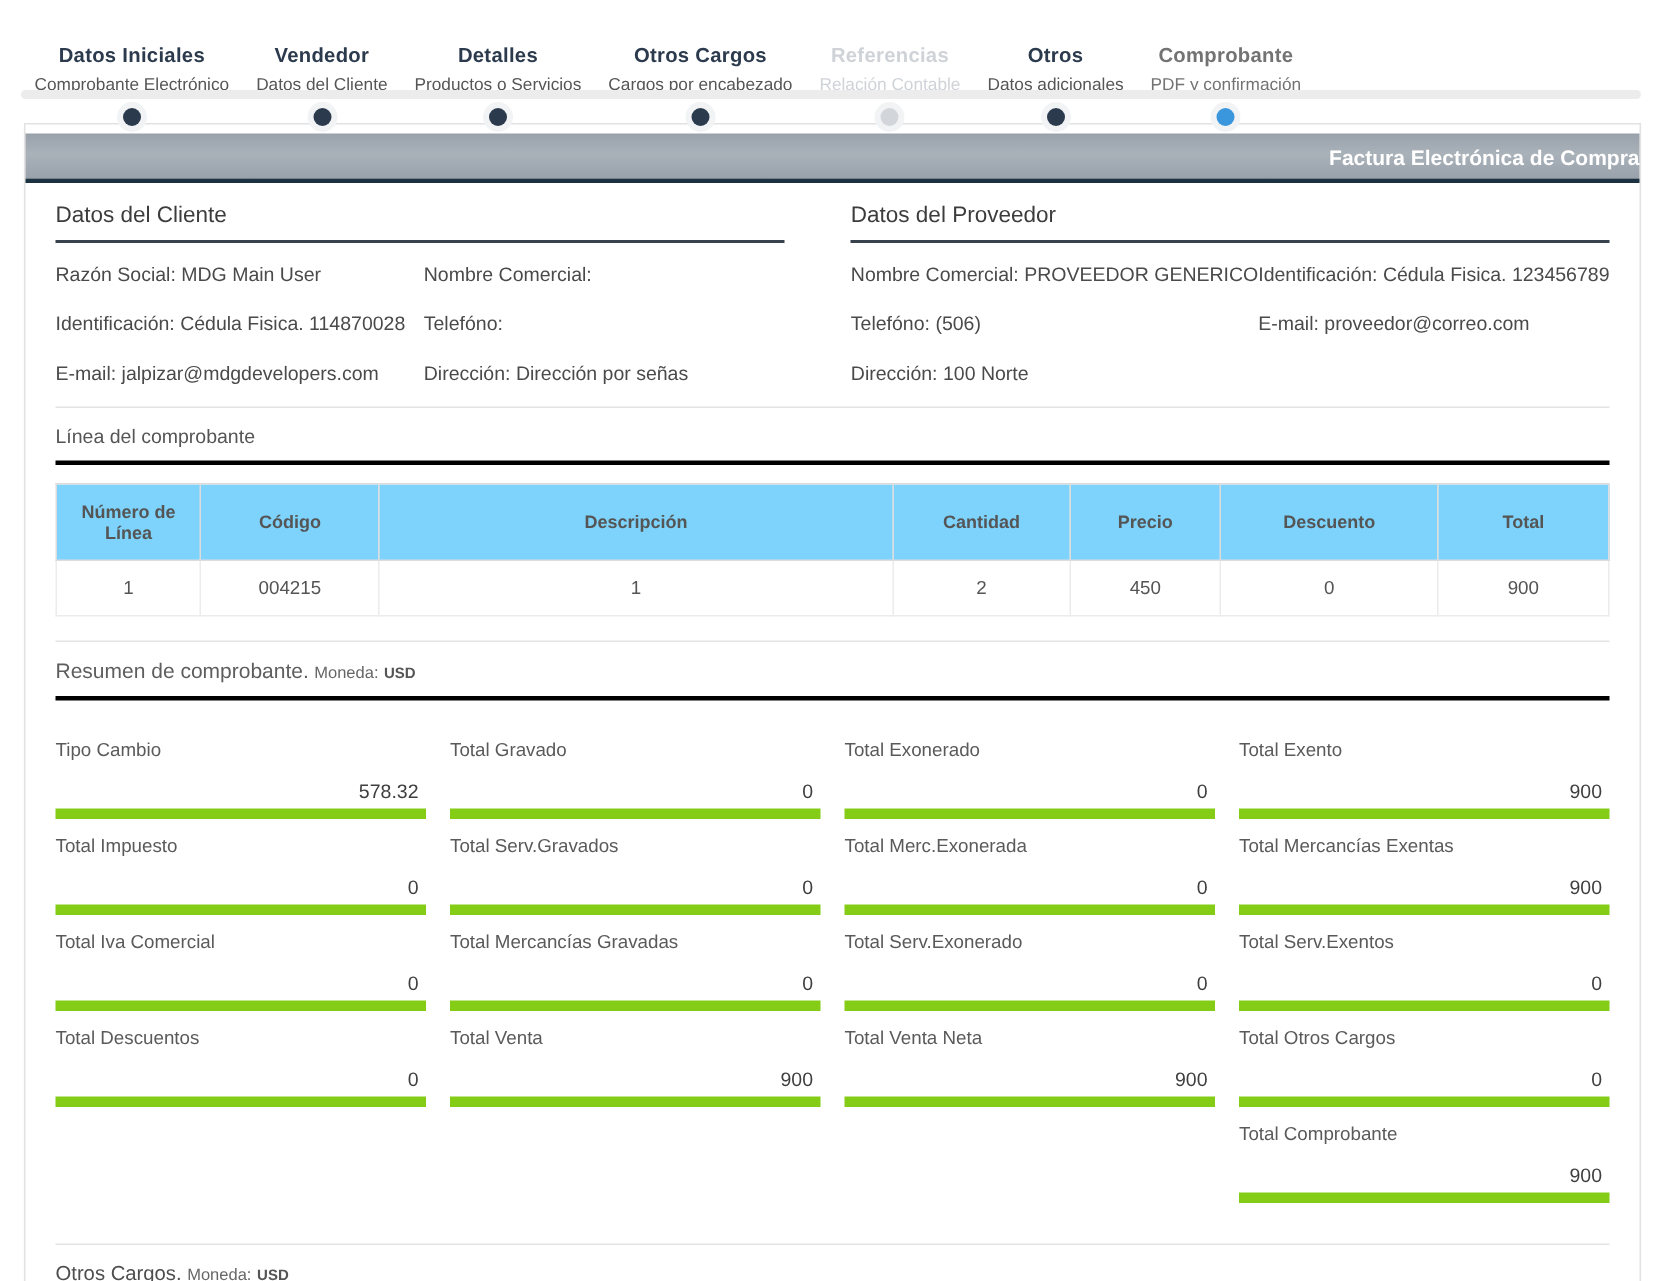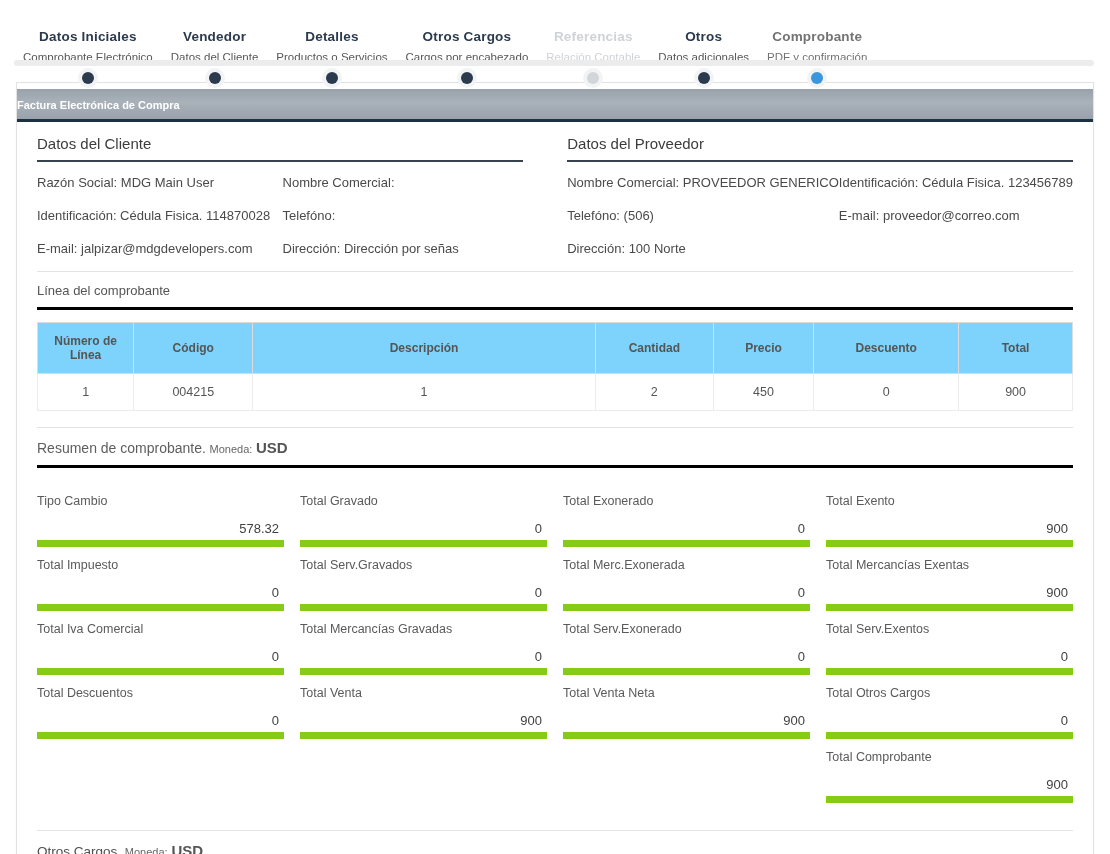--- a/index.html
+++ b/index.html
@@ -17,39 +17,39 @@
   .stepper-track { position:absolute; left:14px; right:16px; top:60px; height:6px;
     background:#ececec; border-radius:3px; }
   .step-dot { position:relative; z-index:2; width:12px; height:12px; border-radius:50%;
     background:#2b3a4d; margin:9px auto 0; box-shadow:0 0 0 4px #f1f3f5; }
   .step.disabled .step-dot { background:#d2d6da; }
   .step.active .step-dot { background:#3a96dd; }
 
   
   .panel { margin:2px 16px 0; border:1px solid #e2e2e2; background:#fff;
     padding:0 20px 56px; box-shadow:0 1px 2px rgba(0,0,0,.04); }
-  .panel-header { margin:6px -20px 0 -20px; height:33px; line-height:33px; text-align:left;
-    color:#fff; font-size:11px; font-weight:bold;
+  .panel-header { margin:6px -20px 0 -20px; height:33px; line-height:33px; text-align:right;
+    color:#fff; font-size:14px; font-weight:bold;
     background:linear-gradient(#99a2ab 0%, #a9b1b9 45%, #99a2ab 100%);
     border-bottom:3px solid #1d3240; }
 
   
   .parties { display:flex; gap:44px; }
   .party { flex:1; }
   .party-heading { font-size:15px; color:#3c3c3c; padding:13px 0 8px;
     border-bottom:2px solid #37424e; }
   .party-grid { display:grid; grid-template-columns:1.02fr 1fr; padding-top:4px; }
   .party-item { font-size:13px; color:#4a4a4a; padding:9px 0; white-space:nowrap; }
 
   .hr-light { border:none; border-top:1px solid #e3e3e3; margin-top:6px; }
 
   .subsection-heading { font-size:13px; color:#555; padding:11px 0 9px;
     border-bottom:3px solid #000000; }
   .subsection-heading .small { font-size:11px; color:#666; }
-  .subsection-heading .bold-small { font-size:15px; font-weight:bold; color:#555; }
+  .subsection-heading .bold-small { font-size:10px; font-weight:bold; color:#555; }
   .subsection-heading.thin { border-bottom:1px solid #c9c9c9; font-size:13.5px; color:#4e4e4e; }
 
   
   table { width:100%; border-collapse:collapse; margin-top:12px; }
   th { background:#7dd3fc; border:1px solid #dcdcdc; font-size:12px; font-weight:bold;
     color:#555; padding:11px 6px; text-align:center; }
   td { border:1px solid #ececec; border-top:none; font-size:12.5px; color:#555;
     padding:11px 6px; text-align:center; background:#fff; }
   table.boxed { border:1px solid #dcdcdc; }
 

